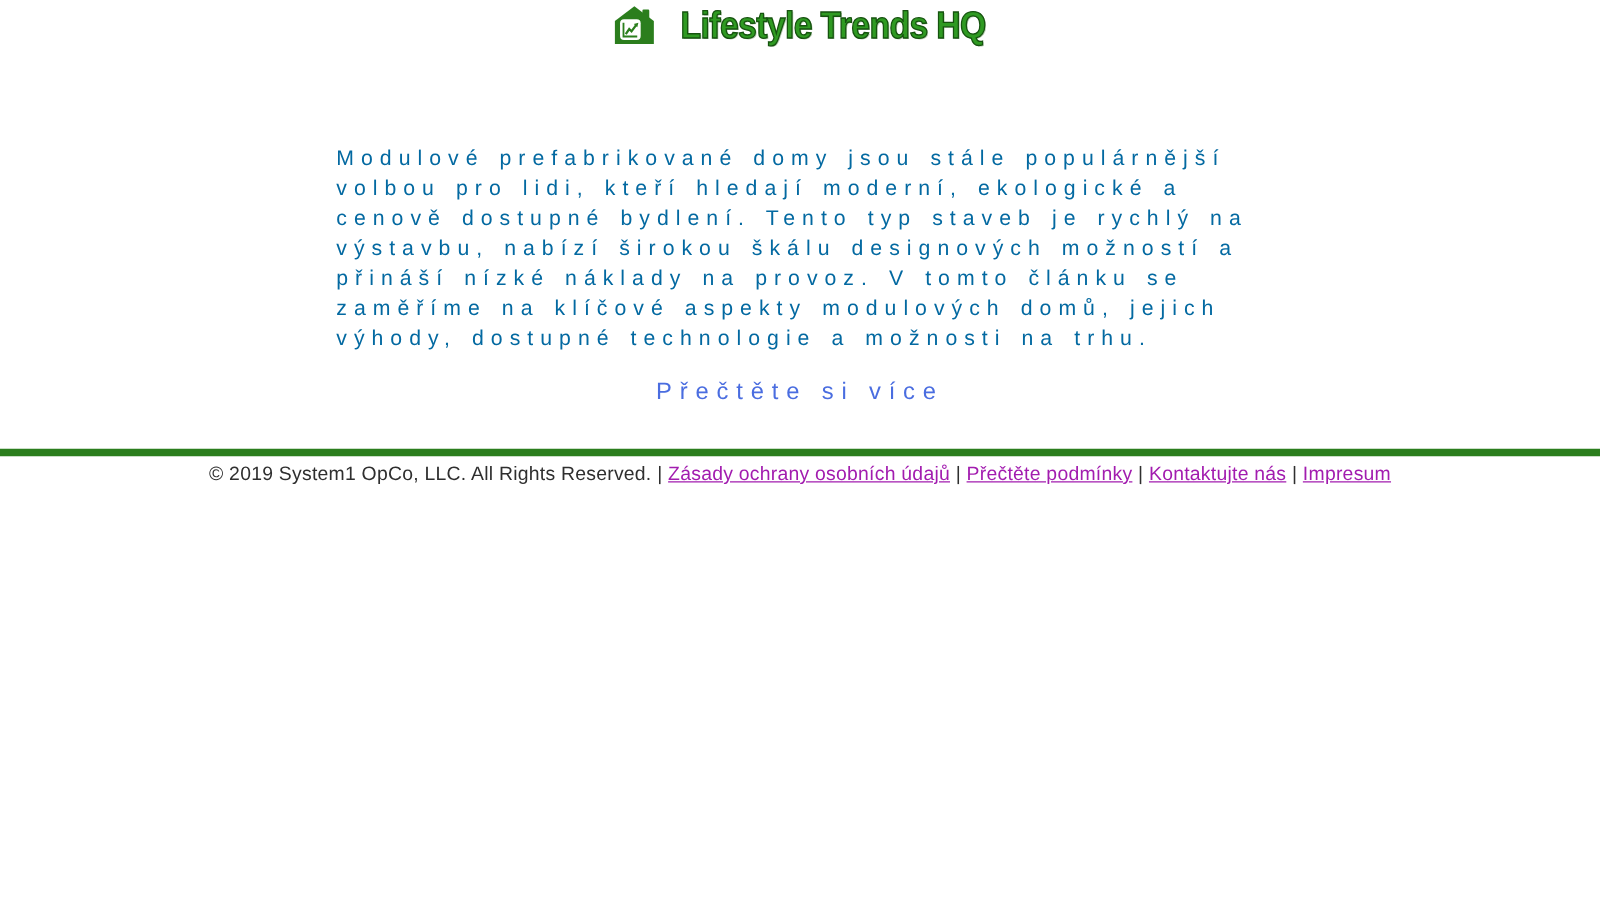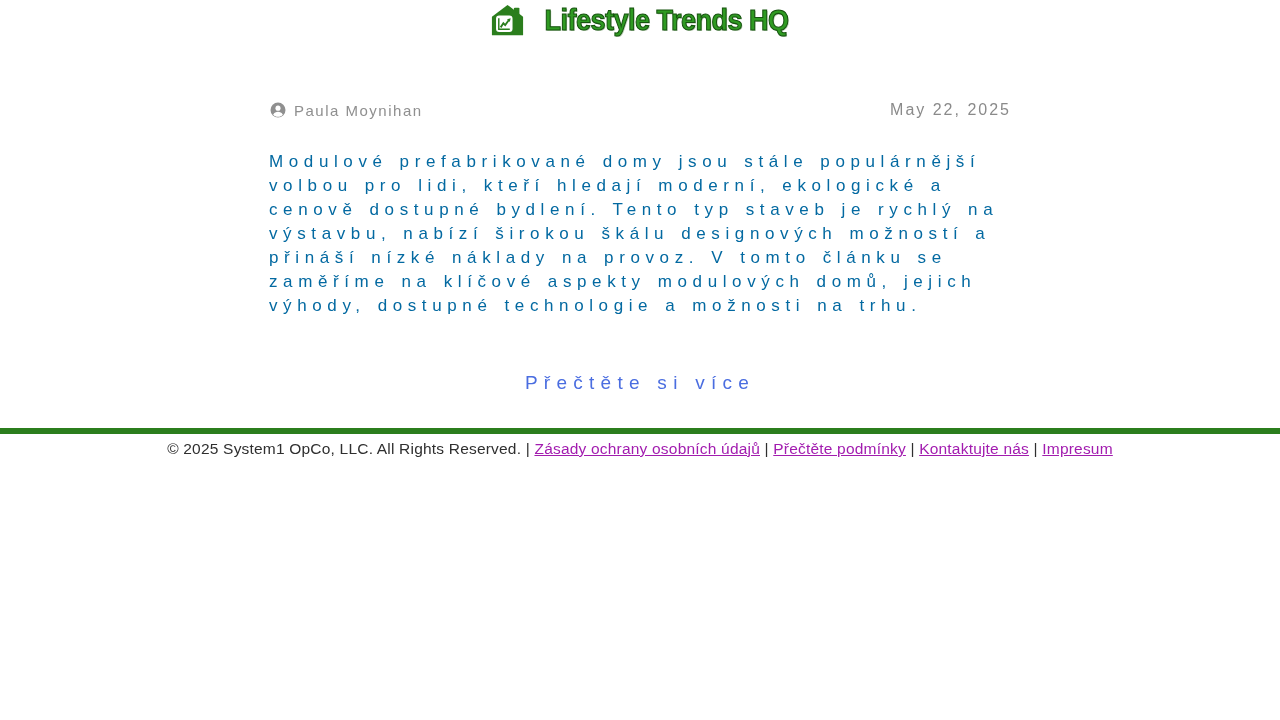--- a/index.html
+++ b/index.html
@@ -70,21 +70,21 @@
   }
   .article-body {
     margin-top: 31px;
     color: #0369a1;
     font-size: 17px;
     line-height: 24px;
     letter-spacing: 0.33em;
     word-spacing: 0.1em;
   }
   .readmore-wrap {
-    margin-top: 54px;
+    margin-top: 20px;
     text-align: center;
   }
   .readmore-link {
     color: #4a6de0;
     font-size: 19px;
     letter-spacing: 0.33em;
     text-decoration: none;
     cursor: pointer;
   }
   
@@ -120,43 +120,32 @@
       <polyline points="8.5,15.5 8.5,27.5 20.5,27.5" fill="none" stroke="#2b7e1d" stroke-width="1.6"></polyline>
       <polyline points="10.5,25.5 13.5,21 15.5,23 19.5,17.5" fill="none" stroke="#2b7e1d" stroke-width="2"></polyline>
       <polygon points="17.5,16.5 21.5,15.5 20.5,19.5" fill="#2b7e1d"></polygon>
     </svg>
     <span class="logo-text">Lifestyle Trends HQ</span>
   </a>
 </header>
 
 <main class="content">
 
-  <div class="byline">
-    <span class="author">
-      <svg class="avatar-icon" viewBox="0 0 24 24" aria-hidden="true">
-        <circle cx="12" cy="12" r="10" fill="#8f8f8f"></circle>
-        <circle cx="12" cy="9.5" r="3.4" fill="#ffffff"></circle>
-        <path d="M5.5 18.2 C7 15.6 9.3 14.4 12 14.4 C14.7 14.4 17 15.6 18.5 18.2 C16.8 20 14.5 21 12 21 C9.5 21 7.2 20 5.5 18.2 Z" fill="#ffffff"></path>
-      </svg>
-      <span>Paula Moynihan</span>
-    </span>
-    <span class="publish-date">May 22, 2025</span>
-  </div>
 
   <p class="article-body">Modulové prefabrikované domy jsou stále populárnější volbou pro lidi, kteří hledají moderní, ekologické a cenově dostupné bydlení. Tento typ staveb je rychlý na výstavbu, nabízí širokou škálu designových možností a přináší nízké náklady na provoz. V tomto článku se zaměříme na klíčové aspekty modulových domů, jejich výhody, dostupné technologie a možnosti na trhu.</p>
 
   <div class="readmore-wrap">
     <a class="readmore-link">Přečtěte si více</a>
   </div>
 </main>
 
 <footer class="site-footer">
   <div class="footer-bar"></div>
   <p class="footer-text">
-    <span>© 2025 System1 OpCo, LLC. All Rights Reserved.</span>
+    <span>© 2019 System1 OpCo, LLC. All Rights Reserved.</span>
     <span class="sep">|</span>
     <a>Zásady ochrany osobních údajů</a>
     <span class="sep">|</span>
     <a>Přečtěte podmínky</a>
     <span class="sep">|</span>
     <a>Kontaktujte nás</a>
     <span class="sep">|</span>
     <a>Impresum</a>
   </p>
 </footer>

